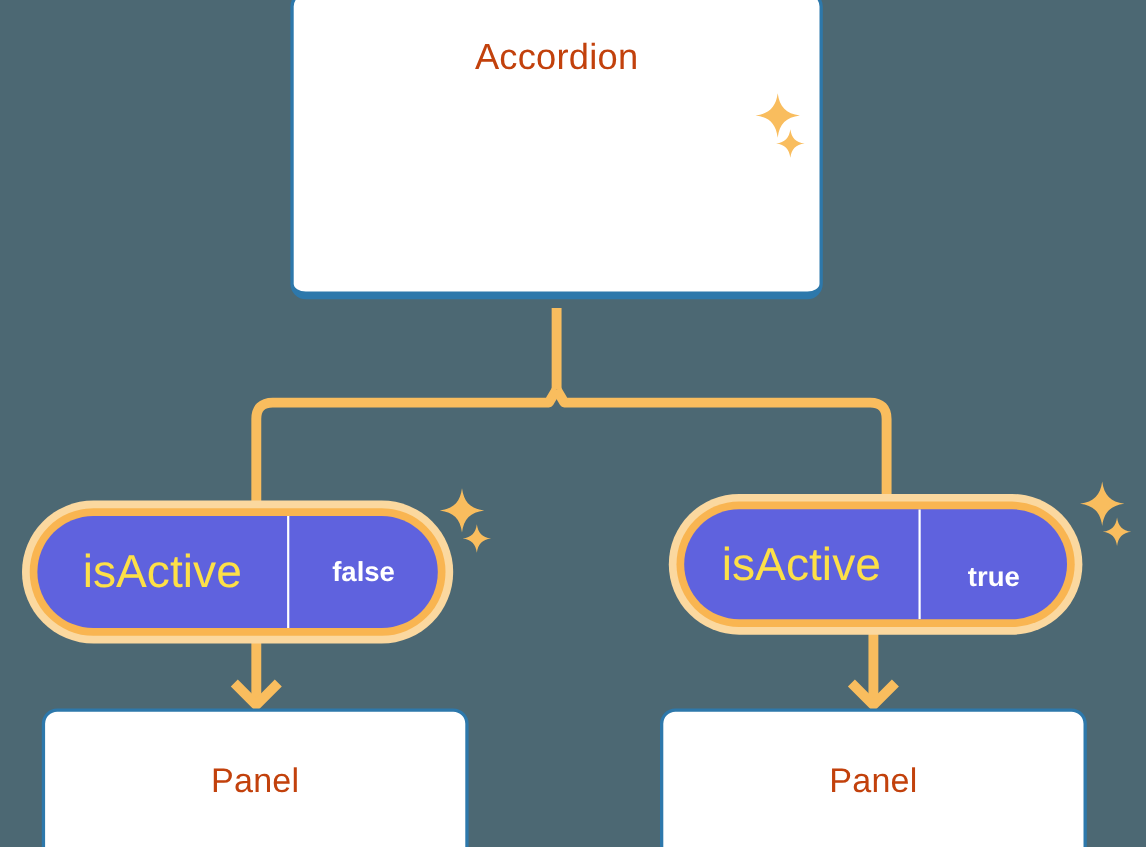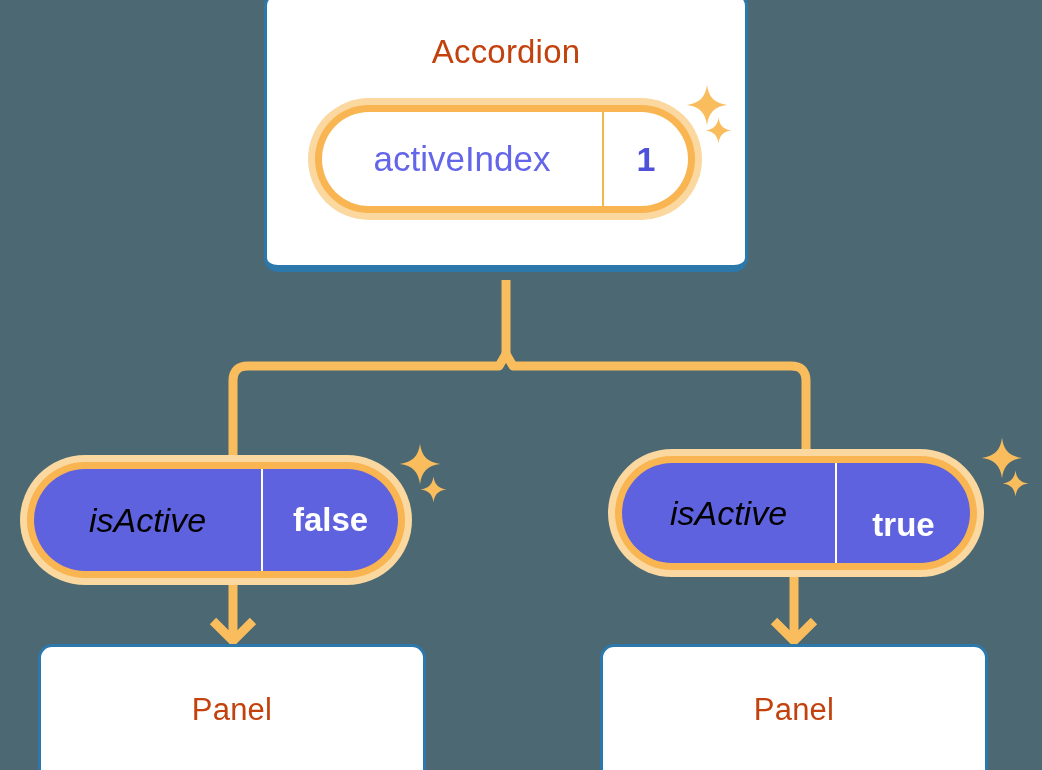--- a/index.html
+++ b/index.html
@@ -125,28 +125,27 @@
   #pill-active-index .pill-val {
     flex: 1 1 auto;
     color: #4f52d9;
     font-size: 34px;
     font-weight: bold;
   }
 
   
   .pill-state .pill-body { background: #5f62de; }
   .pill-state .pill-key {
-    color: #000000;
-    font-size: 34px;
+    color: #fde047;
+    font-size: 42px;
     border-right: 2px solid #ffffff;
-    font-style: italic;
   }
   .pill-state .pill-val {
     color: #ffffff;
-    font-size: 33px;
+    font-size: 25px;
     font-weight: bold;
   }
 
   #pill-is-active-false {
     left: 20px;
     top: 455px;
     width: 392px;
     height: 130px;
   }
   #pill-is-active-false .pill-key { flex: 0 0 229px; }
@@ -193,28 +192,20 @@
     <path d="M 794 572 L 794 641" fill="none" stroke="#f9bd5e" stroke-width="9" stroke-linecap="butt"></path>
     <g transform="translate(794,641)">
       <use href="#arrowhead"></use>
     </g>
   </svg>
 
   <div class="card" id="accordion-card">
     <div class="card-title">Accordion</div>
   </div>
 
-  <div class="pill-wrap" id="pill-active-index">
-    <div class="pill-ring">
-      <div class="pill-body">
-        <div class="pill-key">activeIndex</div>
-        <div class="pill-val">1</div>
-      </div>
-    </div>
-  </div>
 
   <div class="sparkle" style="left:686px; top:84px;">
     <svg width="42" height="42" viewBox="0 0 100 100">
       <path d="M50 2 C54 32 68 46 98 50 C68 54 54 68 50 98 C46 68 32 54 2 50 C32 46 46 32 50 2 Z" fill="#f9bd5e"></path>
     </svg>
   </div>
   <div class="sparkle" style="left:705px; top:117px;">
     <svg width="27" height="27" viewBox="0 0 100 100">
       <path d="M50 2 C54 32 68 46 98 50 C68 54 54 68 50 98 C46 68 32 54 2 50 C32 46 46 32 50 2 Z" fill="#f9bd5e"></path>
     </svg>

